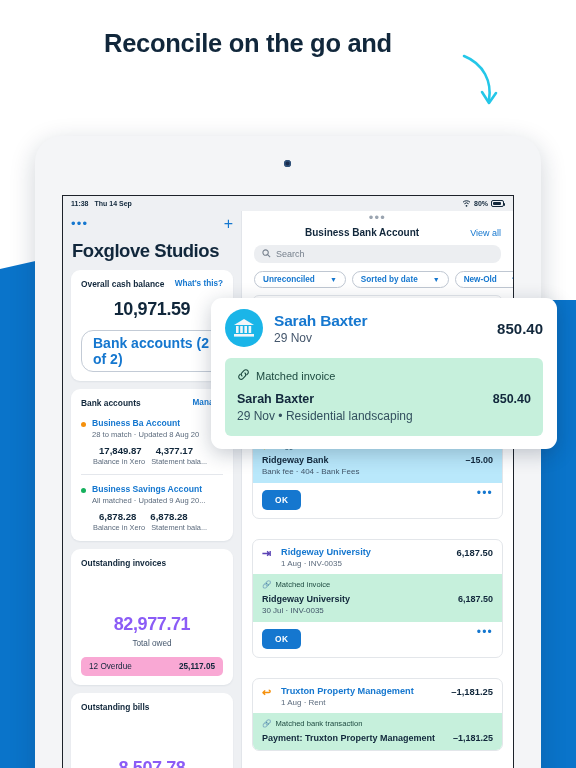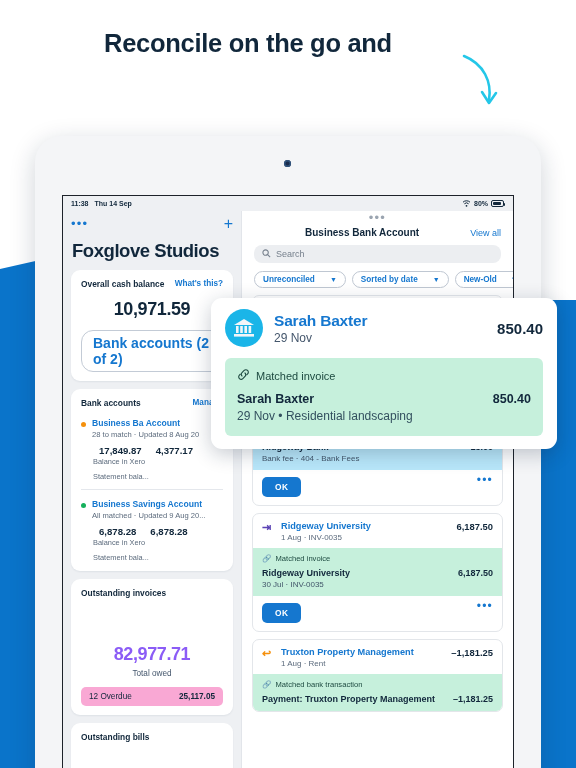--- a/index.html
+++ b/index.html
@@ -128,21 +128,21 @@
   .acct { padding-top: 9px; display: flex; gap: 6px; }
   .acct + .acct { border-top: 1px solid #e4e7ec; margin-top: 8px; }
   .dot { width: 5px; height: 5px; border-radius: 50%; margin-top: 4px; flex: none; }
   .dot.orange { background: #f5900c; }
   .dot.green { background: #15b05c; }
   .acct-body { flex: 1; min-width: 0; }
   .acct-name { font-size: 8.6px; font-weight: bold; color: #1577cf; white-space: nowrap; }
   .acct-sub { font-size: 7.6px; color: #5c6b7d; white-space: nowrap; overflow: hidden; margin-top: 2px; }
   .acct-nums { display: flex; gap: 14px; margin-top: 6px; padding-left: 7px; }
   .acct-nums .n { font-size: 9.6px; font-weight: bold; color: #11273b; }
-  .acct-labels { display: flex; gap: 6px; margin-top: 1px; padding-left: 1px; flex-direction: column; }
+  .acct-labels { display: flex; gap: 6px; margin-top: 1px; padding-left: 1px; }
   .acct-labels .t { font-size: 7.4px; color: #5c6b7d; white-space: nowrap; overflow: hidden; }
 
   
   #rp-topbar { display: flex; justify-content: center; padding: 3px 0 1px; }
   #rp-header { display: flex; align-items: center; padding: 4px 12px 0 12px; }
   #rp-title { flex: 1; text-align: center; font-size: 10px; font-weight: bold; color: #11273b; }
   #rp-viewall { font-size: 9px; color: #1577cf; }
   #searchbar {
     margin: 7px 12px 0 12px; background: #eceef1; border-radius: 8px;
     height: 18px; display: flex; align-items: center; gap: 5px; padding: 0 8px;
@@ -151,21 +151,21 @@
   #filters { display: flex; gap: 6px; padding: 8px 12px 7px 12px; }
   .filter {
     border: 1px solid #bfc7d2; border-radius: 11px; padding: 3px 8px;
     font-size: 8.2px; color: #1577cf; font-weight: 600;
     display: flex; align-items: center; gap: 15px; white-space: nowrap;
   }
   .chev { font-size: 7px; }
   #tx-list { padding: 0 10px; }
   .tx-card {
     background: #fff; border: 1px solid #e3e6ea; border-radius: 7px;
-    margin-bottom: 7px; overflow: hidden;
+    margin-bottom: 20px; overflow: hidden;
   }
   .tx-top { display: flex; gap: 6px; padding: 7px 9px 6px 9px; align-items: flex-start; }
   .tx-arrow { font-size: 11px; line-height: 12px; flex: none; width: 13px; font-weight: bold; }
   .tx-arrow.purple { color: #5b43b5; }
   .tx-arrow.orange { color: #f5900c; }
   .tx-main { flex: 1; min-width: 0; }
   .tx-name { font-size: 9.2px; font-weight: bold; color: #1577cf; }
   .tx-sub { font-size: 8px; color: #5c6b7d; margin-top: 2px; }
   .tx-amt { font-size: 9.4px; font-weight: bold; color: #11273b; white-space: nowrap; }
   .band { padding: 6px 9px 7px 9px; }

